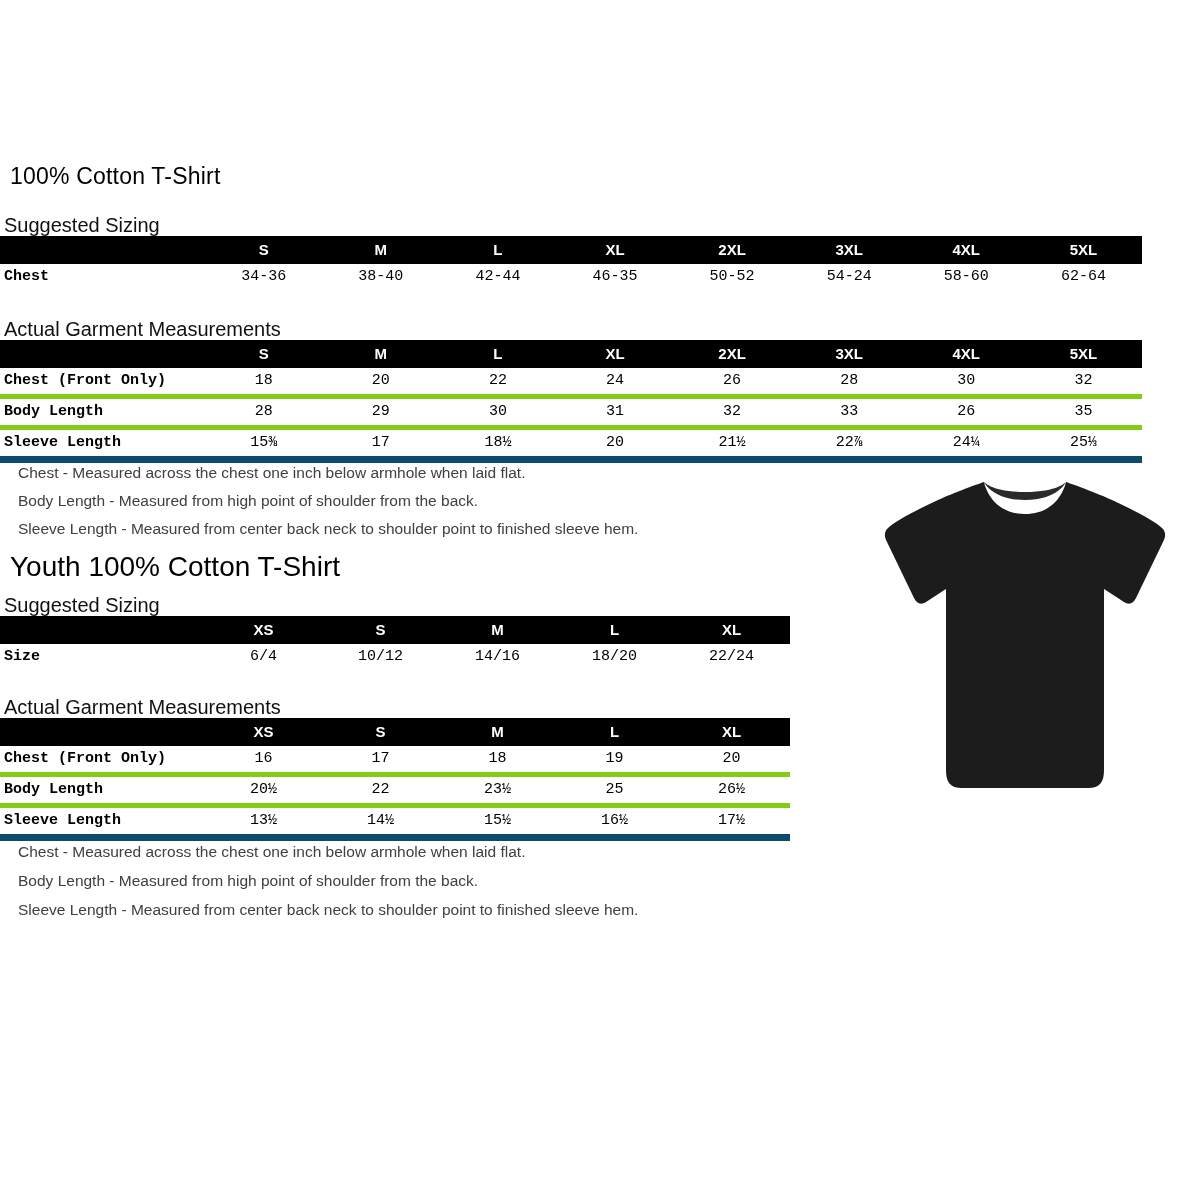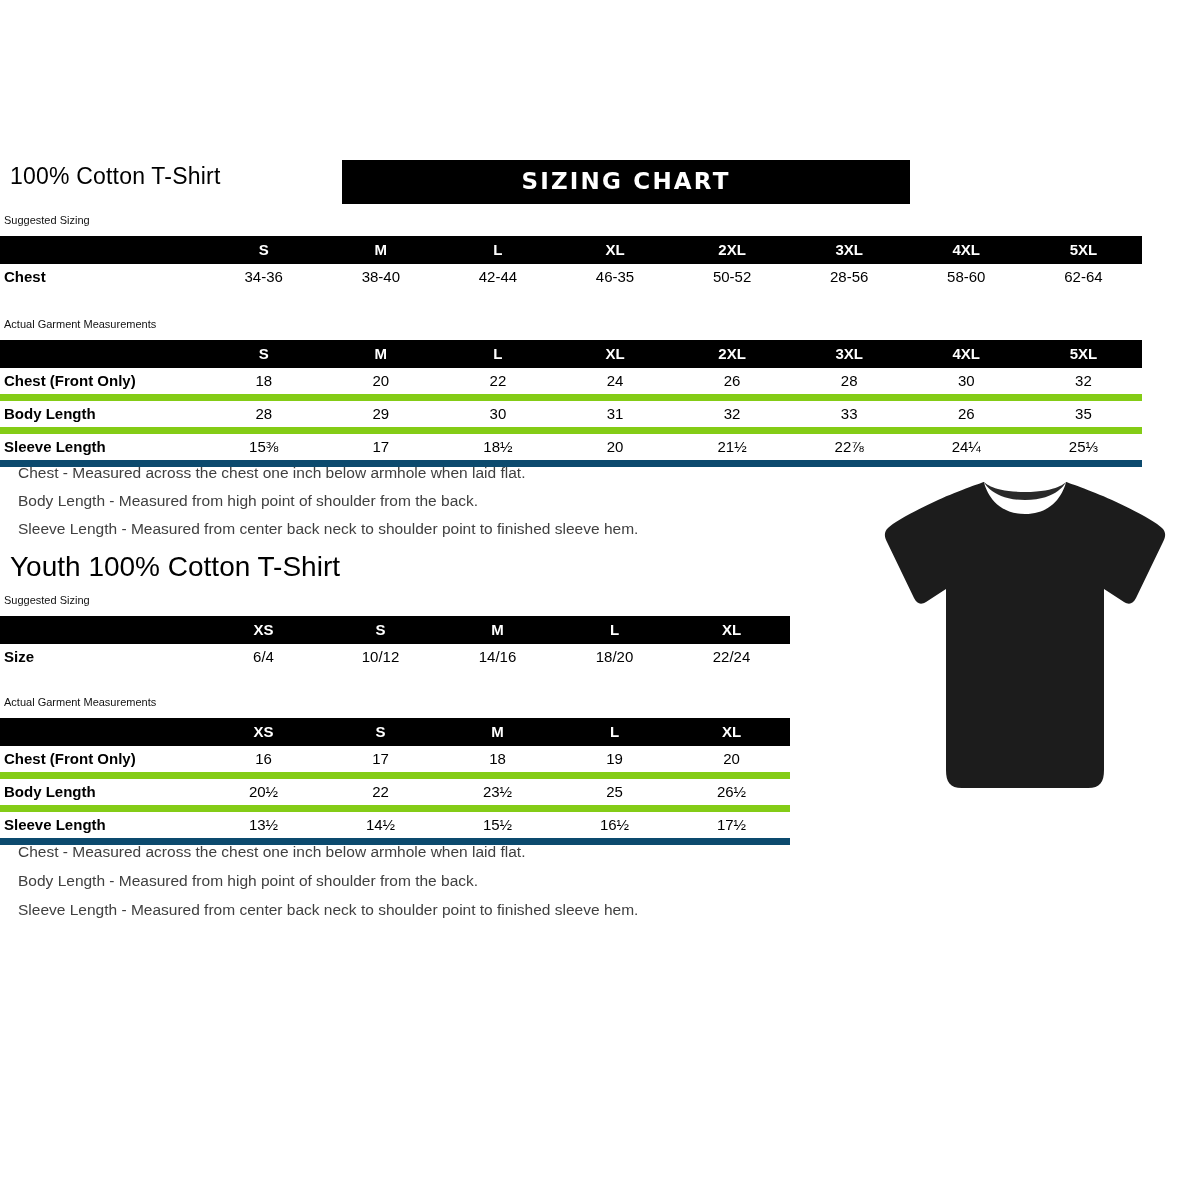--- a/index.html
+++ b/index.html
@@ -57,21 +57,21 @@
     text-align: center;
     color: #ffffff;
     font-size: 23px;
     font-weight: bold;
     letter-spacing: 2.2px;
     font-family: "DejaVu Sans", sans-serif;
   }
 
   .label-line {
     position: absolute;
-    font-size: 11px;
+    font-size: 20px;
     color: #111;
     white-space: nowrap;
   }
 
   
   .tbl {
     position: absolute;
     border-collapse: collapse;
     table-layout: fixed;
   }
@@ -98,30 +98,31 @@
     color: #000000;
     text-align: left;
   }
   .tbl tbody td.rowlabel {
     text-align: left;
     font-weight: bold;
     font-size: 15px;
     padding-left: 4px;
   }
   .tbl tbody tr {
-    border-bottom: 7px solid #84cc16;
+    border-bottom: 5px solid #84cc16;
   }
   .tbl tbody tr:last-child {
     border-bottom: 7px solid #0c4a6e;
   }
   .tbl.single tbody tr {
     border-bottom: none;
   }
   .tbl tbody td {
     font-weight: normal;
+    font-family: Liberation Mono, monospace;
   }
 
   
   .note {
     position: absolute;
     font-size: 15.5px;
     color: #404040;
     white-space: nowrap;
   }
 
@@ -144,23 +145,20 @@
     height: 345px;
   }
 </style>
 </head>
 <body>
 
 <div class="sheet">
 
   <div class="adult-head">
     <div class="adult-title">100% Cotton T-Shirt</div>
-    <div class="sizing-banner">
-      <span>SIZING CHART</span>
-    </div>
   </div>
 
   <div class="label-line" style="left:4px; top:214px;">Suggested Sizing</div>
 
   <table class="tbl single" id="adult-suggested" style="left:0px; top:236px; width:1142px;">
     <colgroup>
       <col style="width:205px">
         <col style="width:117px">
         <col style="width:117px">
         <col style="width:117px">
@@ -184,21 +182,21 @@
         </tr>
       </thead>
     <tbody>
         <tr>
           <td class="rowlabel">Chest</td>
           <td>34-36</td>
           <td>38-40</td>
           <td>42-44</td>
           <td>46-35</td>
           <td>50-52</td>
-          <td>28-56</td>
+          <td>54-24</td>
           <td>58-60</td>
           <td>62-64</td>
         </tr>
       </tbody>
   </table>
 
   <div class="label-line" style="left:4px; top:318px;">Actual Garment Measurements</div>
 
   <table class="tbl" id="adult-actual" style="left:0px; top:340px; width:1142px;">
     <colgroup>

